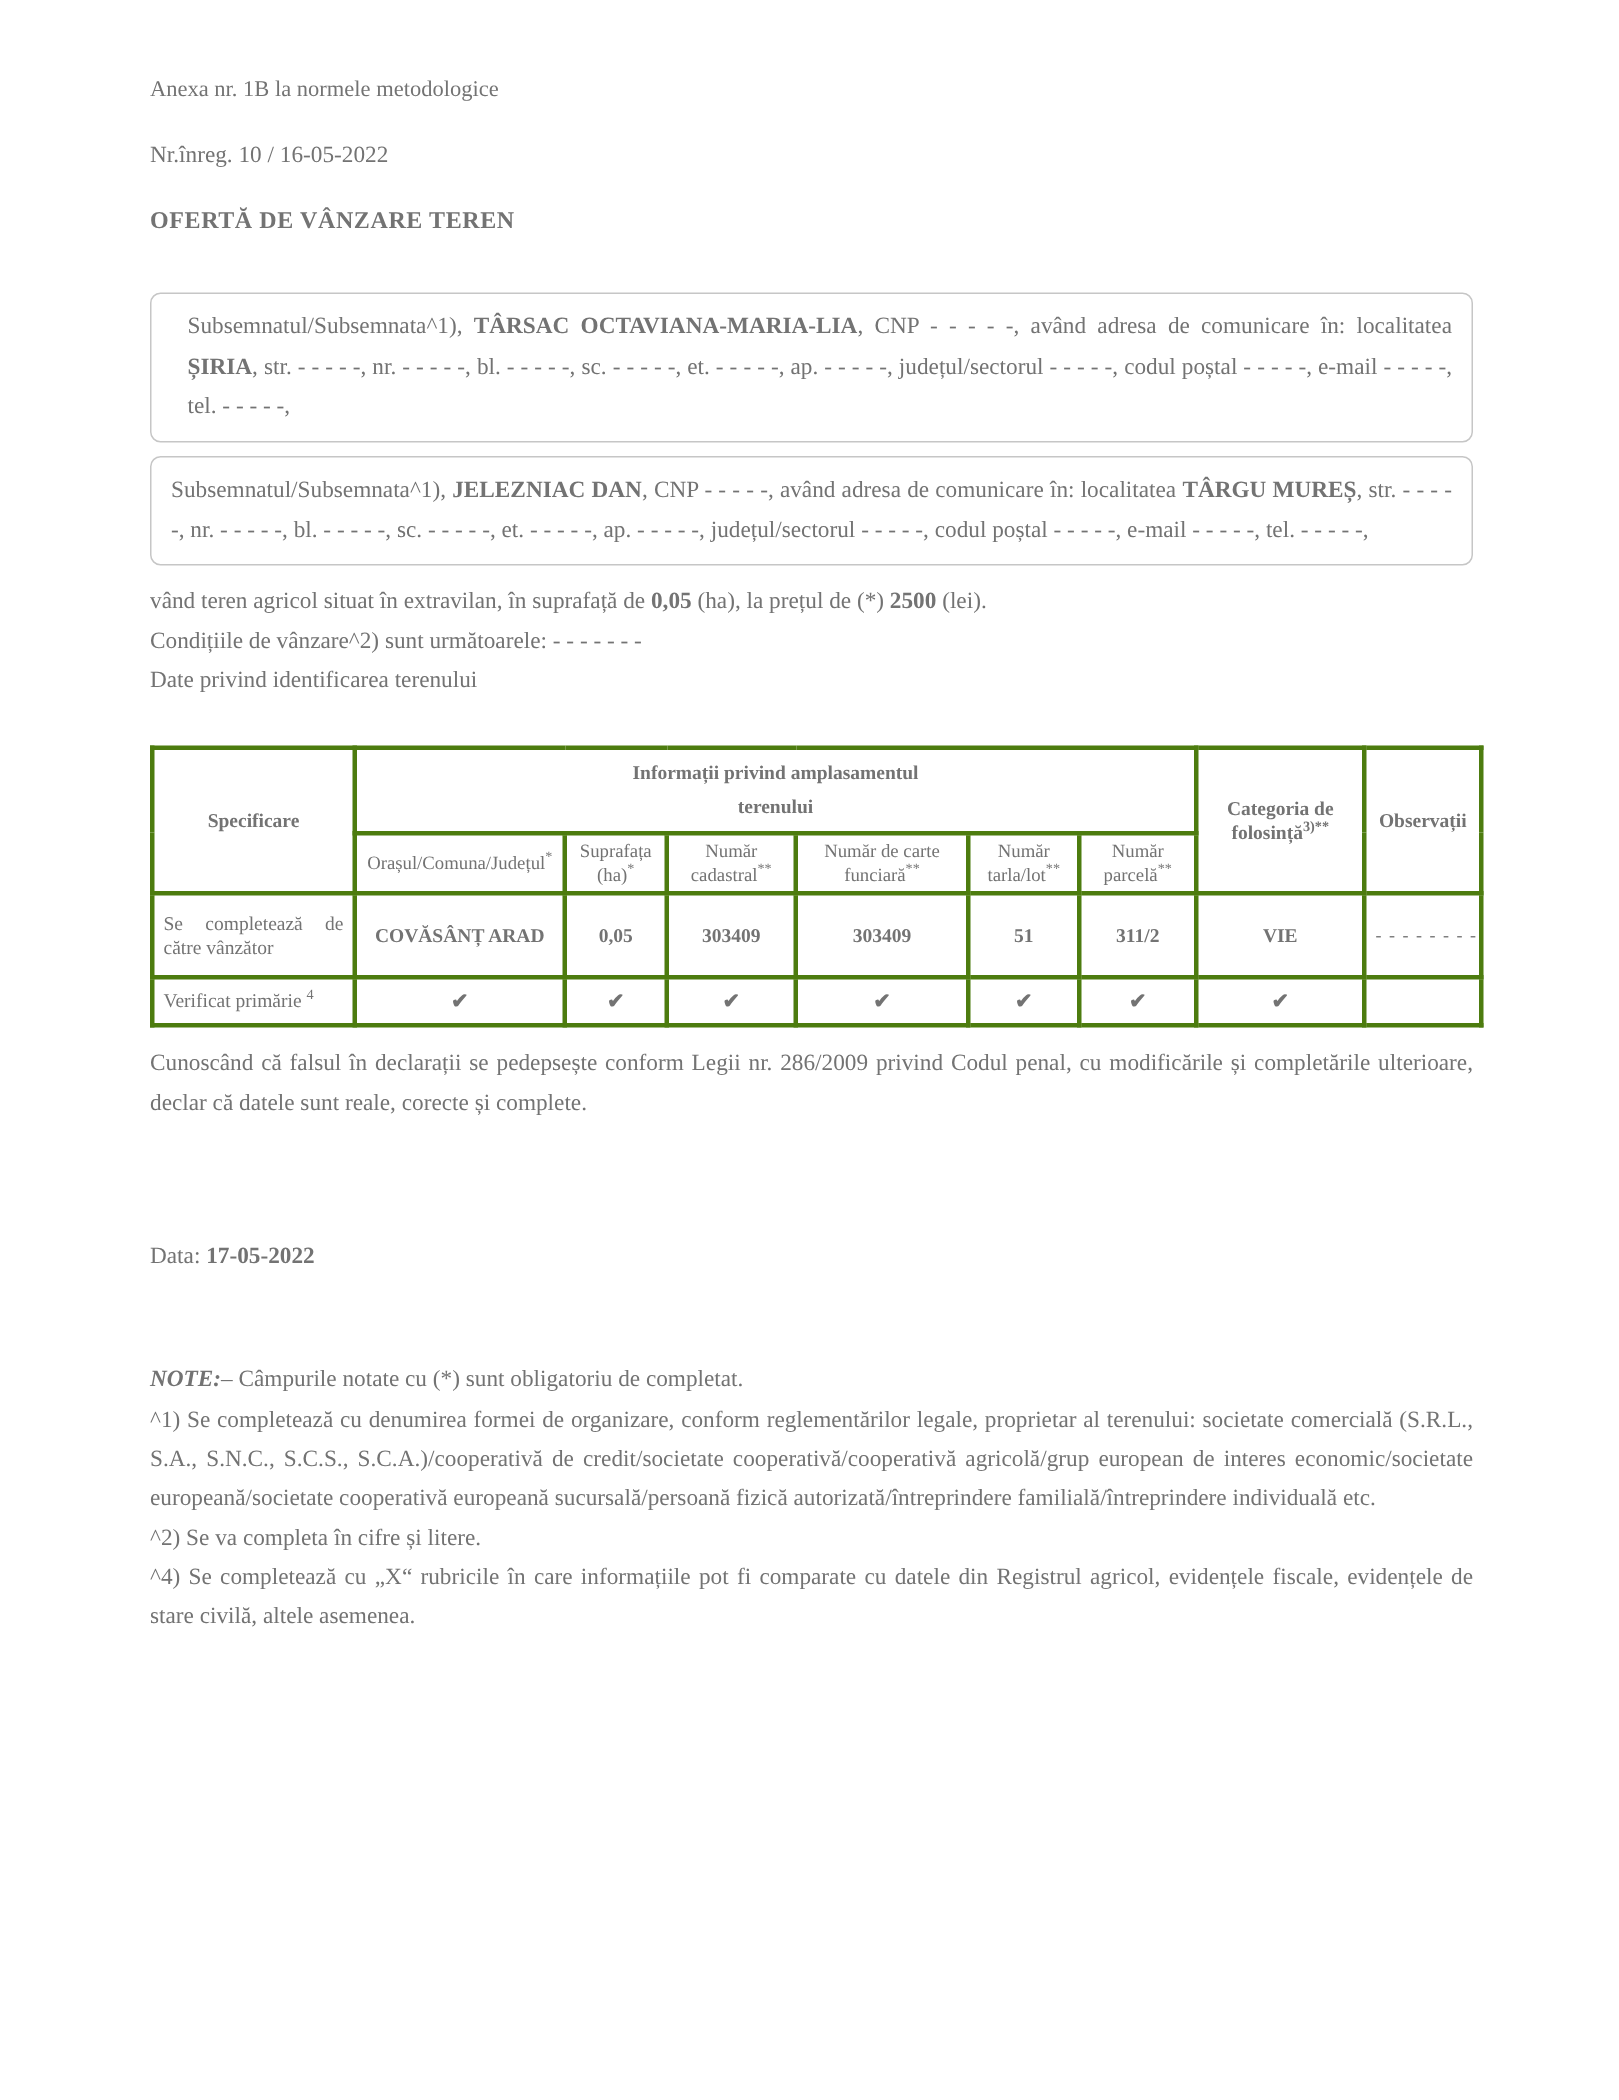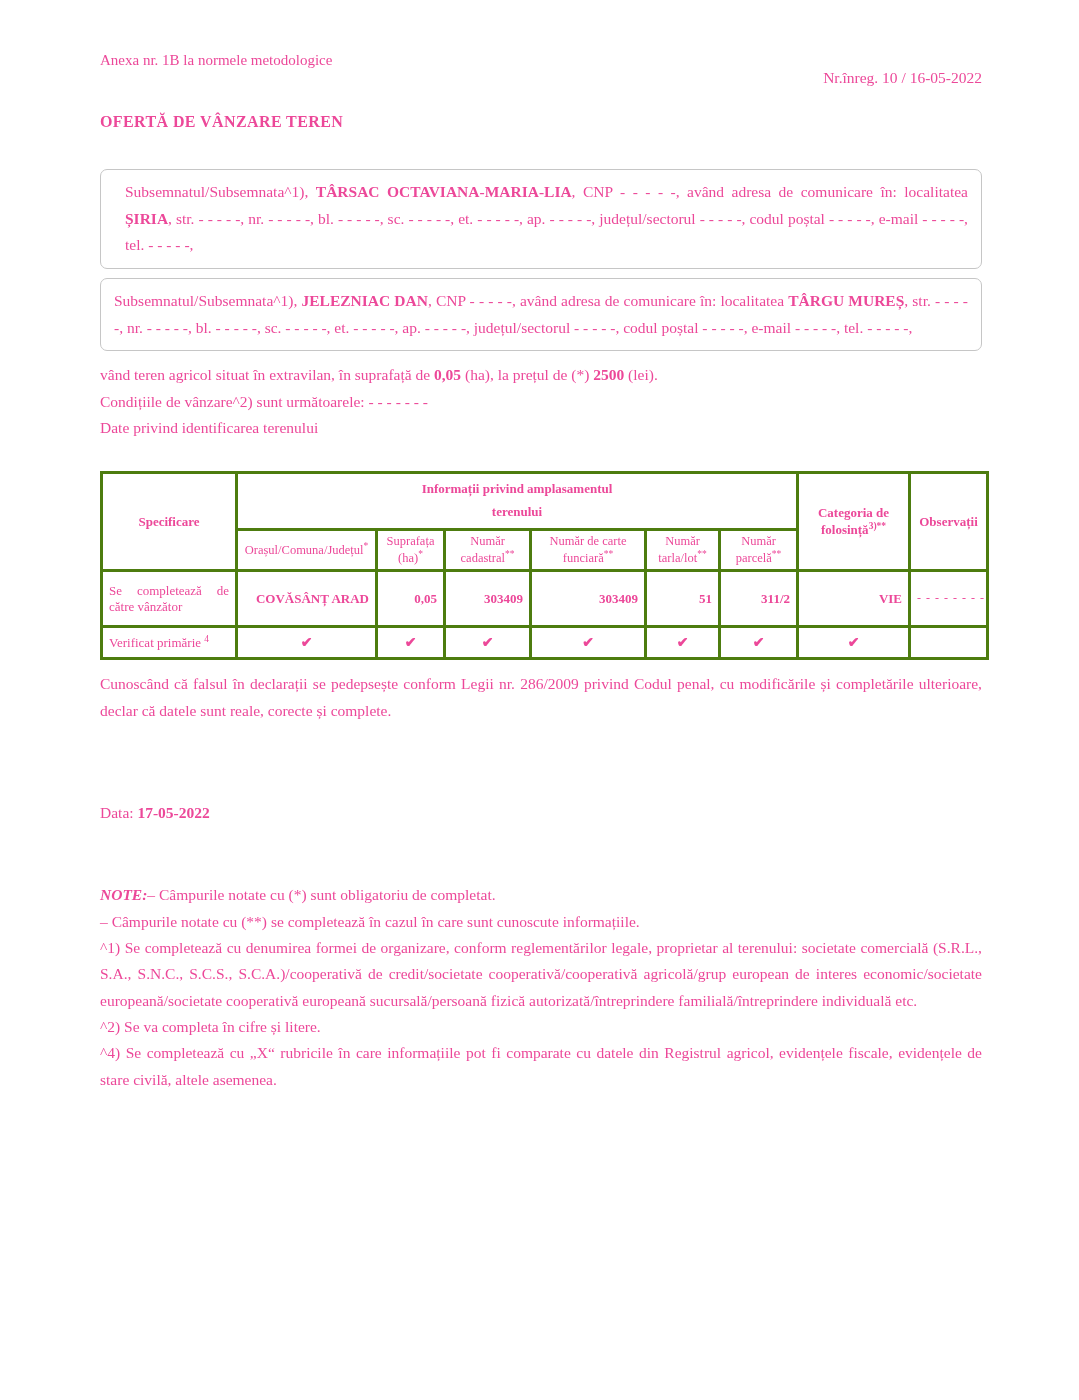--- a/index.html
+++ b/index.html
@@ -3,27 +3,27 @@
 <meta charset="utf-8">
 <style>
   * { box-sizing: border-box; }
   html, body { margin: 0; padding: 0; background: #ffffff; }
   .page {
     width: 1079px;
     height: 1400px;
     background: #ffffff;
     font-family: "Liberation Serif", serif;
     font-size: 15.5px;
-    color: #ec4899;
+    color: #737373;
     padding: 52px 97px 40px 100px;
     position: relative;
     overflow: hidden;
   }
   .annex { font-size: 15px; }
-  .reg { text-align: right; }
+  .reg { margin-top: 26px; }
   .title {
     text-align: left;
     font-weight: bold;
     font-size: 16px;
     margin: 26px 0 0 0;
     letter-spacing: 0.4px;
   }
   .box {
     border: 1.5px solid #c6c6c6;
     border-radius: 7px;
@@ -48,21 +48,21 @@
     border: 3px solid #4d7c0f;
     padding: 3px 6px;
     vertical-align: middle;
   }
   .land-table th { font-weight: bold; text-align: center; }
   .land-table th.subhead { font-weight: normal; font-size: 12.5px; height: 38px; }
   .land-table th.spec { font-size: 13px; }
   .group-top { padding-top: 4px; }
   .group-bottom { padding-top: 7px; padding-bottom: 5px; }
   .rowlabel { font-size: 13px; text-align: justify; padding: 6px 8px; }
-  .val { font-weight: bold; text-align: right; }
+  .val { font-weight: bold; text-align: center; }
   .dash { text-align: center; font-size: 12px; letter-spacing: 1px; white-space: nowrap; }
   .check { text-align: center; font-weight: bold; font-size: 14px; }
   .row-seller td { height: 56px; }
   .row-verified td { height: 32px; }
   sup { font-size: 9.5px; }
   .legal { margin-top: 10px; text-align: justify; line-height: 1.75; }
   .date-line { margin: 0; margin-top: 80px; }
   .notes { margin-top: 60px; }
   .notes p { margin: 0; line-height: 1.7; }
   .justify { text-align: justify; }
@@ -149,19 +149,18 @@
       </tr>
     </tbody>
   </table>
 
   <p class="legal">Cunoscând că falsul în declarații se pedepsește conform Legii nr. 286/2009 privind Codul penal, cu modificările și completările ulterioare, declar că datele sunt reale, corecte și complete.</p>
 
   <p class="date-line"><span>Data: </span><b>17-05-2022</b></p>
 
   <div class="notes">
     <p><span class="note-label">NOTE:</span><span>– Câmpurile notate cu (*) sunt obligatoriu de completat.</span></p>
-    <p>– Câmpurile notate cu (**) se completează în cazul în care sunt cunoscute informațiile.</p>
     <p class="justify">^1) Se completează cu denumirea formei de organizare, conform reglementărilor legale, proprietar al terenului: societate comercială (S.R.L., S.A., S.N.C., S.C.S., S.C.A.)/cooperativă de credit/societate cooperativă/cooperativă agricolă/grup european de interes economic/societate europeană/societate cooperativă europeană sucursală/persoană fizică autorizată/întreprindere familială/întreprindere individuală etc.</p>
     <p>^2) Se va completa în cifre și litere.</p>
     <p class="justify">^4) Se completează cu „X“ rubricile în care informațiile pot fi comparate cu datele din Registrul agricol, evidențele fiscale, evidențele de stare civilă, altele asemenea.</p>
   </div>
 
 </div>
 
 </body></html>

